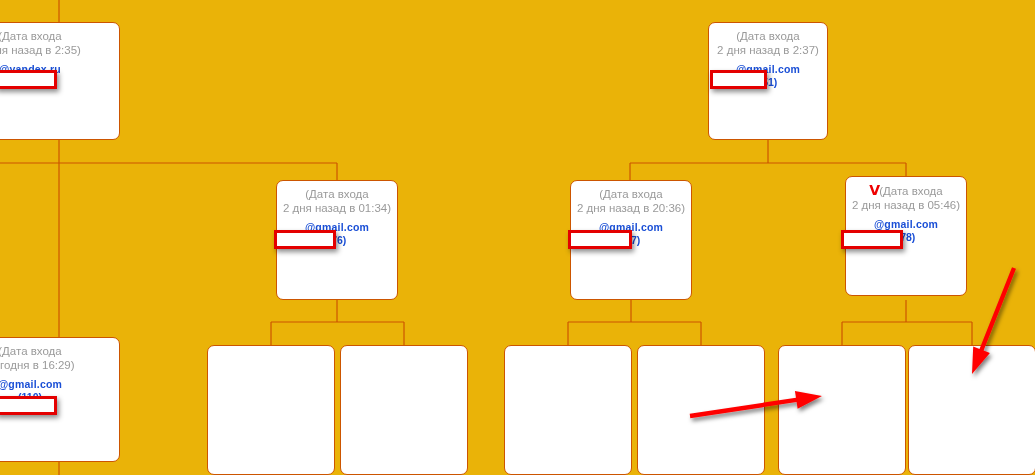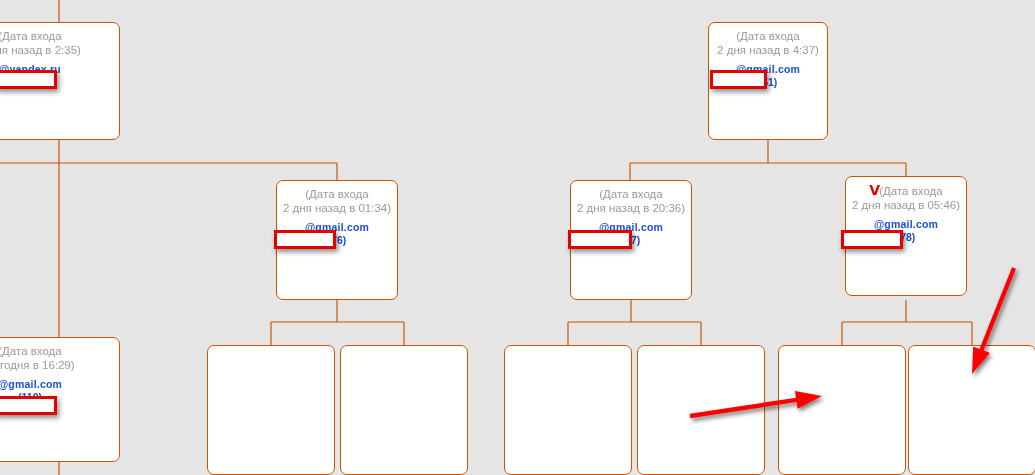--- a/index.html
+++ b/index.html
@@ -8,21 +8,21 @@
     background: #ffffff;
   }
   body {
     font-family: "Liberation Sans", sans-serif;
   }
   #canvas {
     position: relative;
     width: 1035px;
     height: 475px;
     overflow: hidden;
-    background: #e5e5e5;
+    background: #eab308;
   }
   #edges {
     position: absolute;
     left: 0;
     top: 0;
     width: 1035px;
     height: 475px;
     pointer-events: none;
   }
   .node {
@@ -119,21 +119,21 @@
 
   <div id="nodes-layer">
       <div class="node" style="left: -60px; top: 22px; width: 180px; height: 118px;">
         <div class="node-date"><span>(Дата входа</span><br><span>2 дня назад в 2:35)</span></div>
         <div class="node-mail">
           <span class="mail-line">@yandex.ru</span>
           <span class="mail-count">(49)</span>
         </div>
       </div>
       <div class="node" style="left: 708px; top: 22px; width: 120px; height: 118px;">
-        <div class="node-date"><span>(Дата входа</span><br><span>2 дня назад в 4:37)</span></div>
+        <div class="node-date"><span>(Дата входа</span><br><span>2 дня назад в 2:37)</span></div>
         <div class="node-mail">
           <span class="mail-line">@gmail.com</span>
           <span class="mail-count">(51)</span>
         </div>
       </div>
       <div class="node" style="left: 276px; top: 180px; width: 122px; height: 120px;">
         <div class="node-date"><span>(Дата входа</span><br><span>2 дня назад в 01:34)</span></div>
         <div class="node-mail">
           <span class="mail-line">@gmail.com</span>
           <span class="mail-count">(76)</span>

